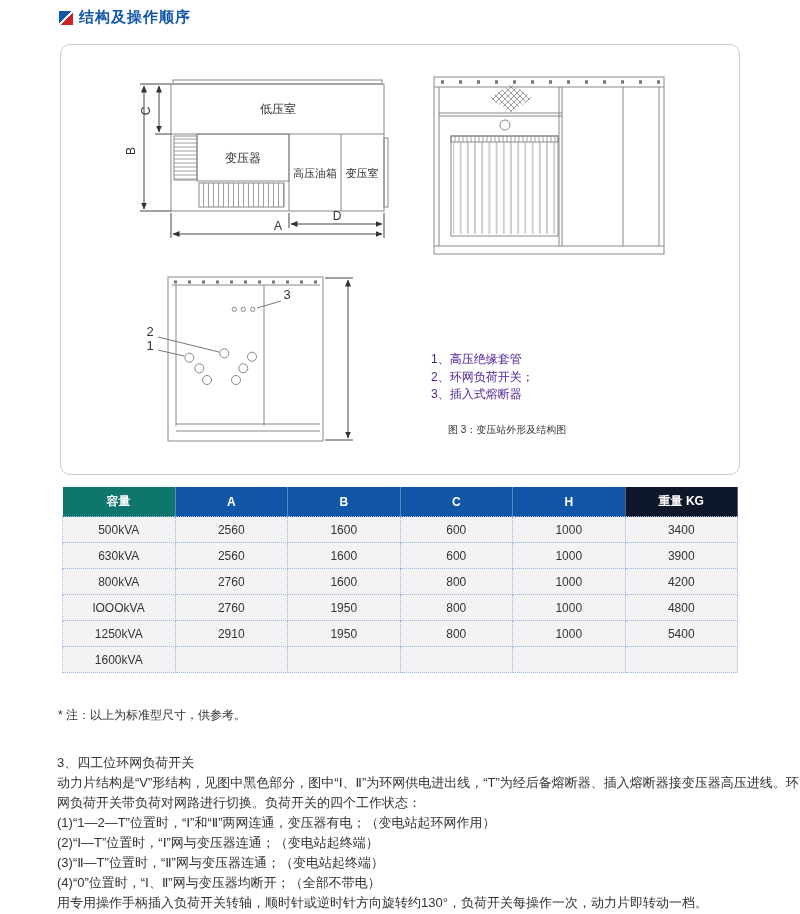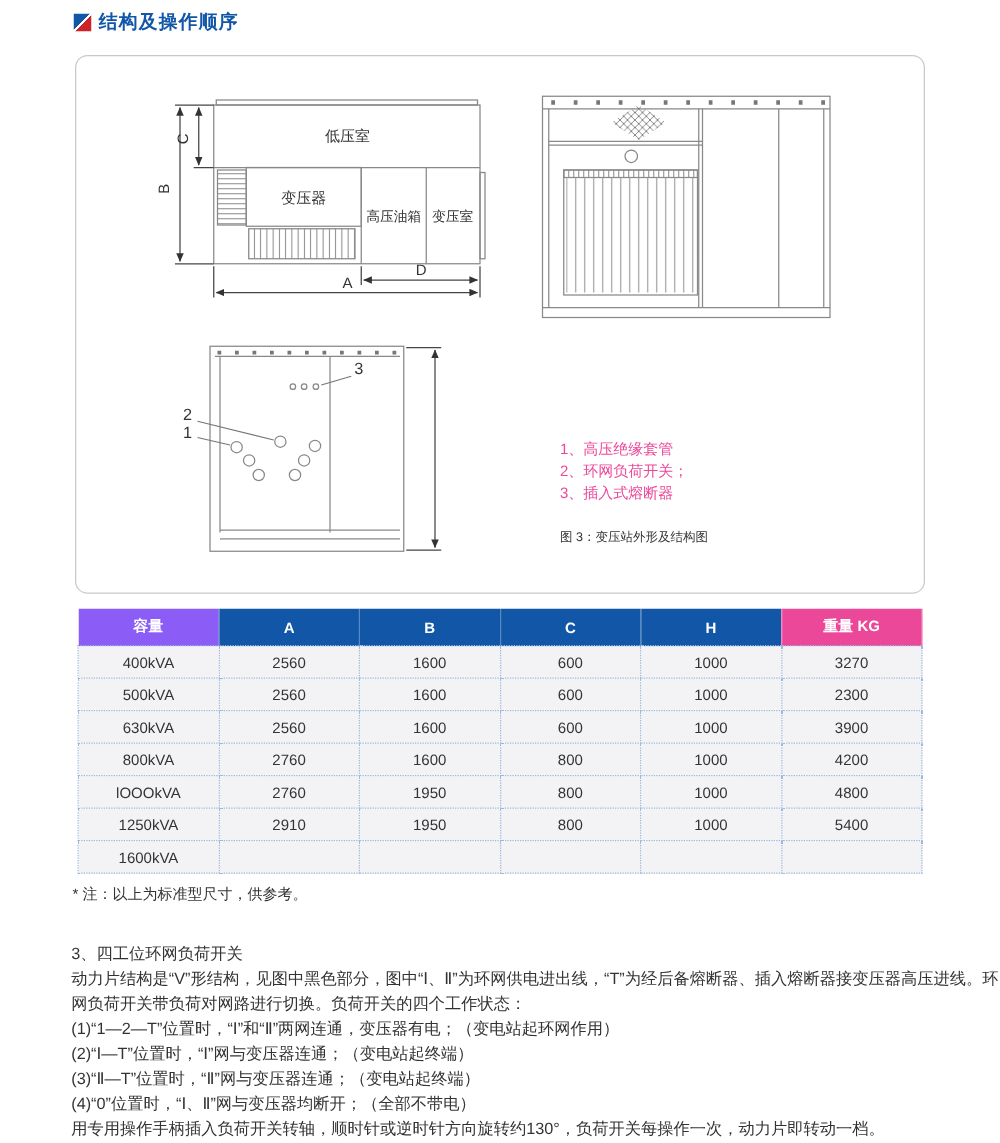--- a/index.html
+++ b/index.html
@@ -9,21 +9,21 @@
   
   .section-header{position:absolute;left:59px;top:8px;display:flex;align-items:center;gap:6px;}
   .marker{width:14px;height:14px;display:inline-block;
           background:linear-gradient(135deg,#1156a7 0 45%,#ffffff 45% 55%,#cc2229 55% 100%);}
   .title{font-size:15px;font-weight:bold;margin:0;letter-spacing:1px;text-align:right;}
 
   
   .figure-panel{position:absolute;left:60px;top:44px;width:678px;height:429px;
                 border:1px solid #c9c9c9;border-radius:10px;background:#fff;}
   .figure-panel svg{position:absolute;left:0;top:0;}
-  .legend{position:absolute;left:387px;top:306px;font-size:12px;line-height:17.5px;color:#ec4899;}
+  .legend{position:absolute;left:370px;top:306px;font-size:12px;line-height:17.5px;color:#4c1d95;}
   .caption{position:absolute;left:387px;top:378px;font-size:10px;color:#333;}
 
   
   table.spec{position:absolute;left:62px;top:487px;width:676px;border-collapse:collapse;
              table-layout:fixed;font-size:12px;}
   table.spec th{color:#fff;font-weight:bold;height:27px;text-align:center;
                 border-right:1px solid rgba(255,255,255,.3);}
   table.spec td{background:#f3f3f5;height:23px;text-align:center;color:#333;
                 border:1px dotted #9cb8e0;}
 
@@ -155,44 +155,36 @@
       <div>1、高压绝缘套管</div>
       <div>2、环网负荷开关；</div>
       <div>3、插入式熔断器</div>
     </div>
   <div class="caption">图 3：变压站外形及结构图</div>
 </div>
 
 <table class="spec">
   <thead>
     <tr id="head-row">
-        <th style="background: #8b5cf6;">容量</th>
+        <th style="background: #0f766e;">容量</th>
         <th style="background: rgb(17, 86, 167);">A</th>
         <th style="background: rgb(17, 86, 167);">B</th>
         <th style="background: rgb(17, 86, 167);">C</th>
         <th style="background: rgb(17, 86, 167);">H</th>
-        <th style="background: #ec4899;">重量 KG</th>
+        <th style="background: #0f172a;">重量 KG</th>
       </tr>
   </thead>
   <tbody id="table-body">
-      <tr>
-        <td>400kVA</td>
-        <td>2560</td>
-        <td>1600</td>
-        <td>600</td>
-        <td>1000</td>
-        <td>3270</td>
-      </tr>
       <tr>
         <td>500kVA</td>
         <td>2560</td>
         <td>1600</td>
         <td>600</td>
         <td>1000</td>
-        <td>2300</td>
+        <td>3400</td>
       </tr>
       <tr>
         <td>630kVA</td>
         <td>2560</td>
         <td>1600</td>
         <td>600</td>
         <td>1000</td>
         <td>3900</td>
       </tr>
       <tr>

